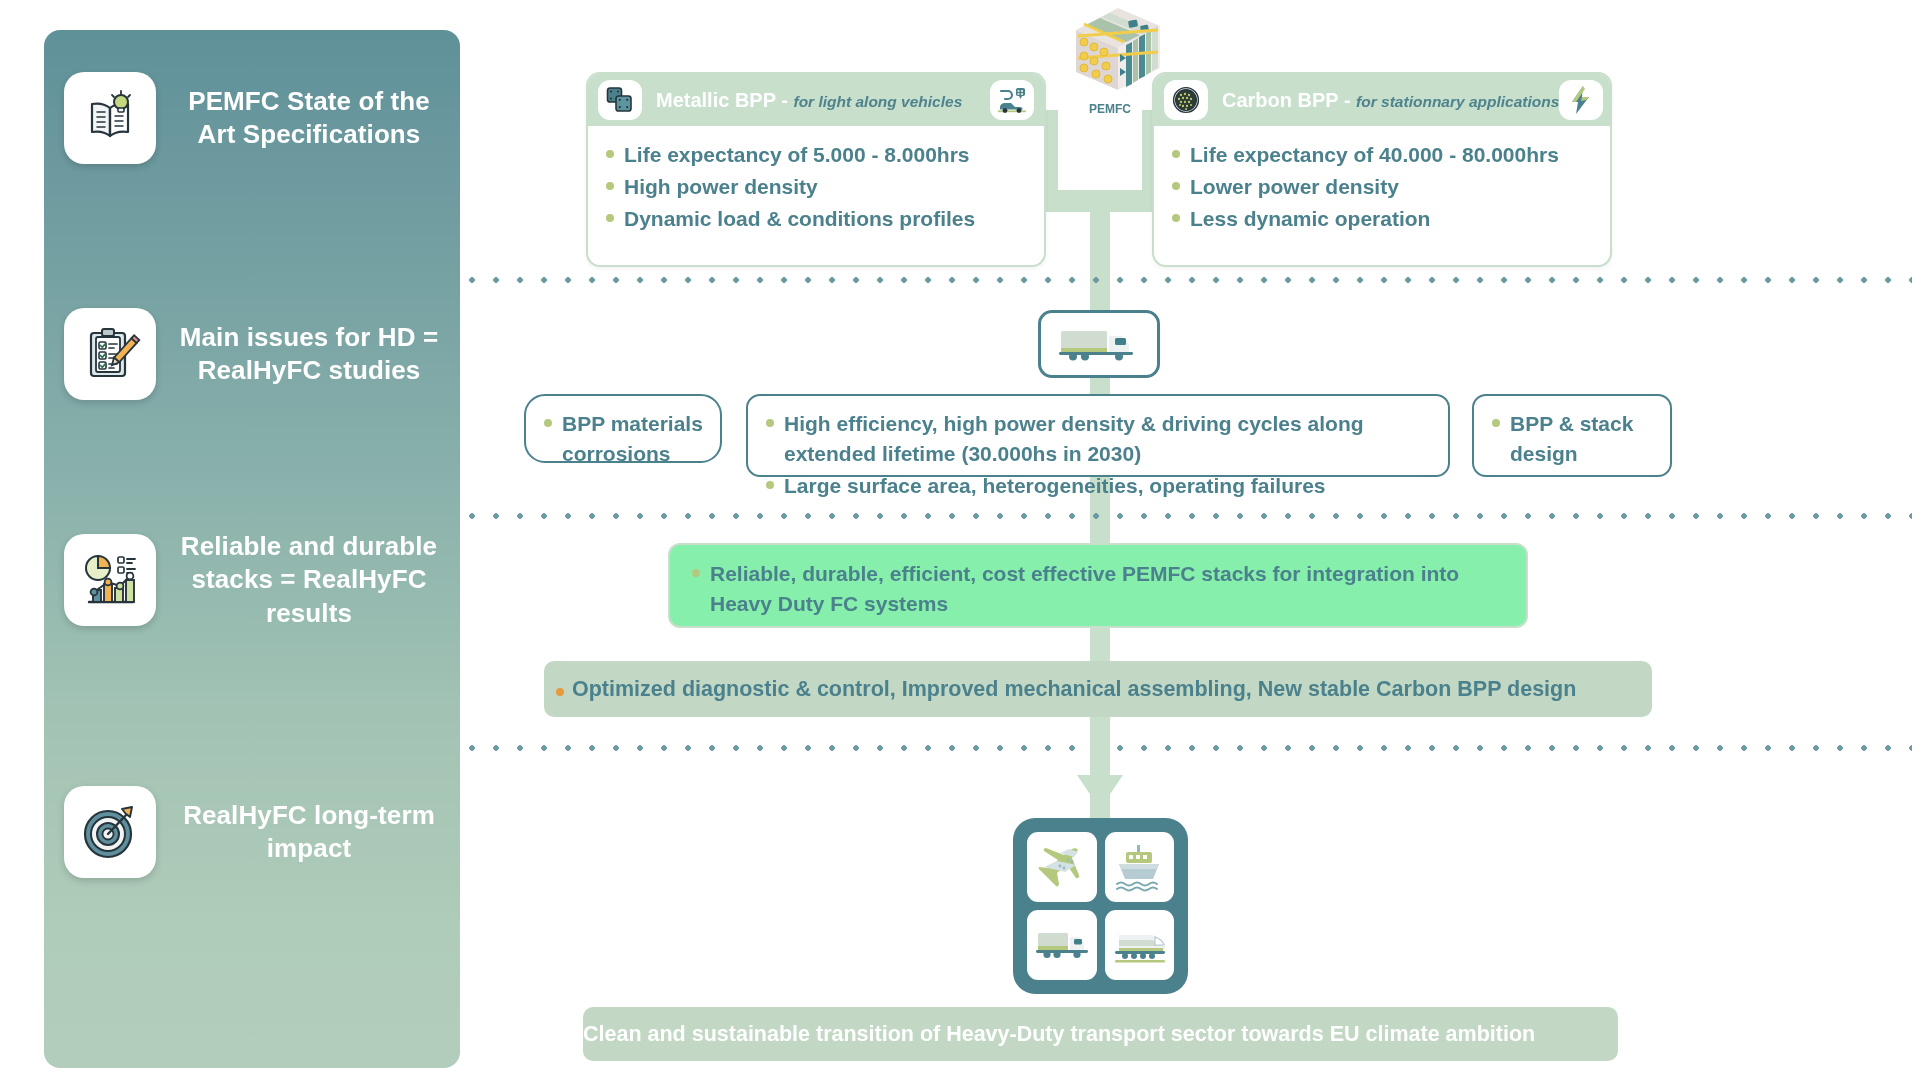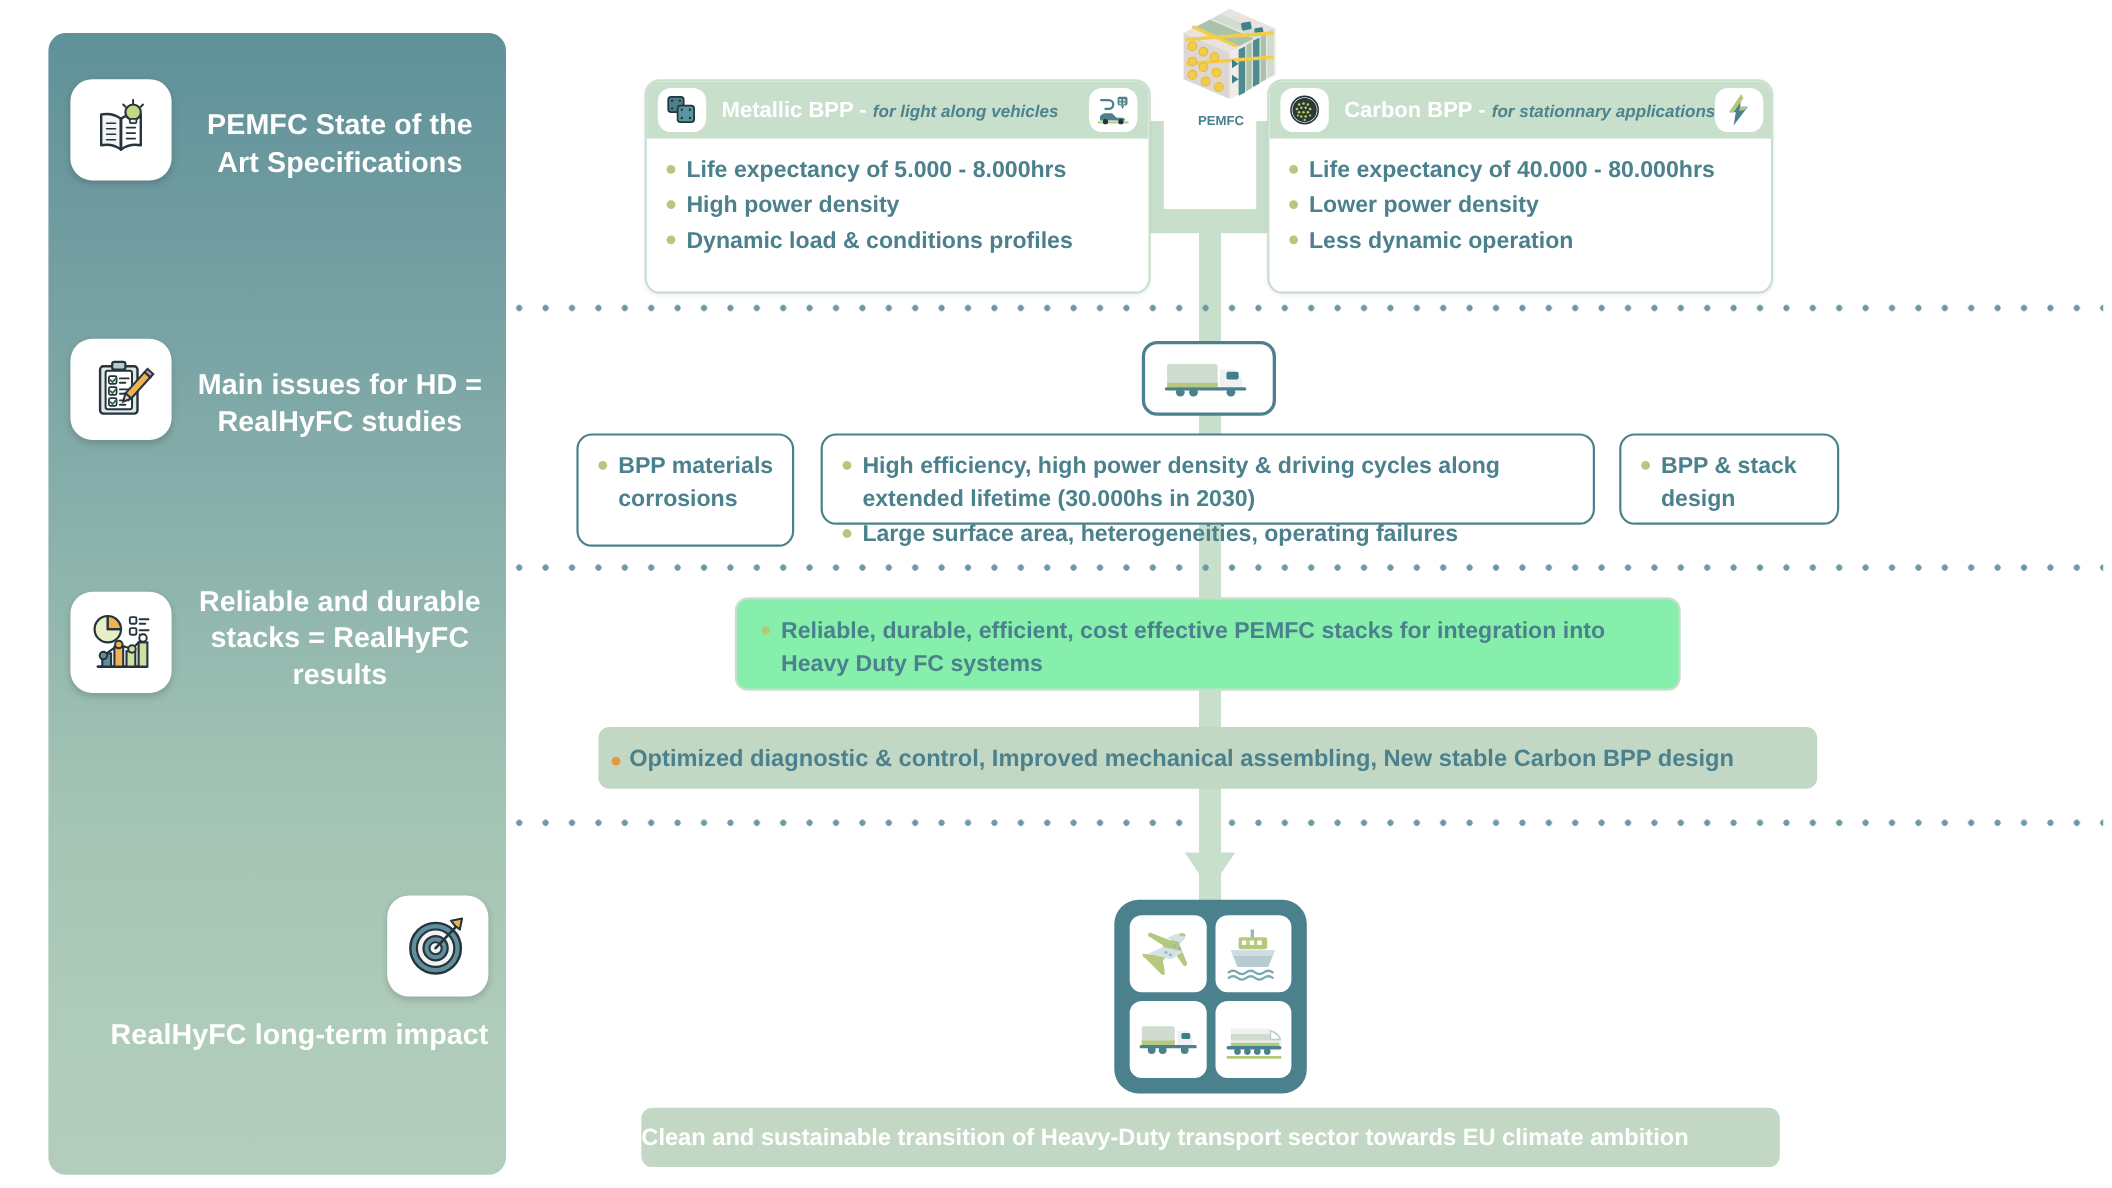--- a/index.html
+++ b/index.html
@@ -23,27 +23,27 @@
         #86aeaa 40%,
         #a2c3b4 66%,
         #afcbb9 86%,
         #b2cdbb 100%);
     overflow: hidden;
   }
   .side-item {
     position: absolute;
     left: 20px; width: 380px;
     display: flex;
-    align-items: flex-end;
+    align-items: center;
     gap: 18px;
   }
   .side-item:nth-child(1) { top: 42px; }
   .side-item:nth-child(2) { top: 278px; }
   .side-item:nth-child(3) { top: 500px; }
-  .side-item:nth-child(4) { top: 784px; flex-direction: column; }
+  .side-item:nth-child(4) { top: 756px; }
 
   .side-icon {
     flex: 0 0 auto;
     width: 92px; height: 92px;
     background: #ffffff;
     border-radius: 20px;
     box-shadow: 0 3px 7px rgba(0,0,0,.16);
     display: flex; align-items: center; justify-content: center;
   }
   .side-label {
@@ -161,21 +161,21 @@
   }
 
   
   .mid-box {
     position: absolute;
     background: #ffffff;
     border: 2.5px solid #4b818d;
     border-radius: 14px;
     padding: 13px 16px;
   }
-  .mid-box.b1 { left: 524px;  top: 394px; width: 198px; height: 103px; }
+  .mid-box.b1 { left: 524px;  top: 394px; width: 198px; height: 69px; border-radius: 21px; }
   .mid-box.b2 { left: 746px;  top: 394px; width: 704px; height: 83px; }
   .mid-box.b3 { left: 1472px; top: 394px; width: 200px; height: 83px; }
 
   
   .res-box {
     position: absolute;
     left: 668px; top: 543px;
     width: 860px; height: 85px;
     background: #86efac;
     border: 2px solid #c8dfcc;

